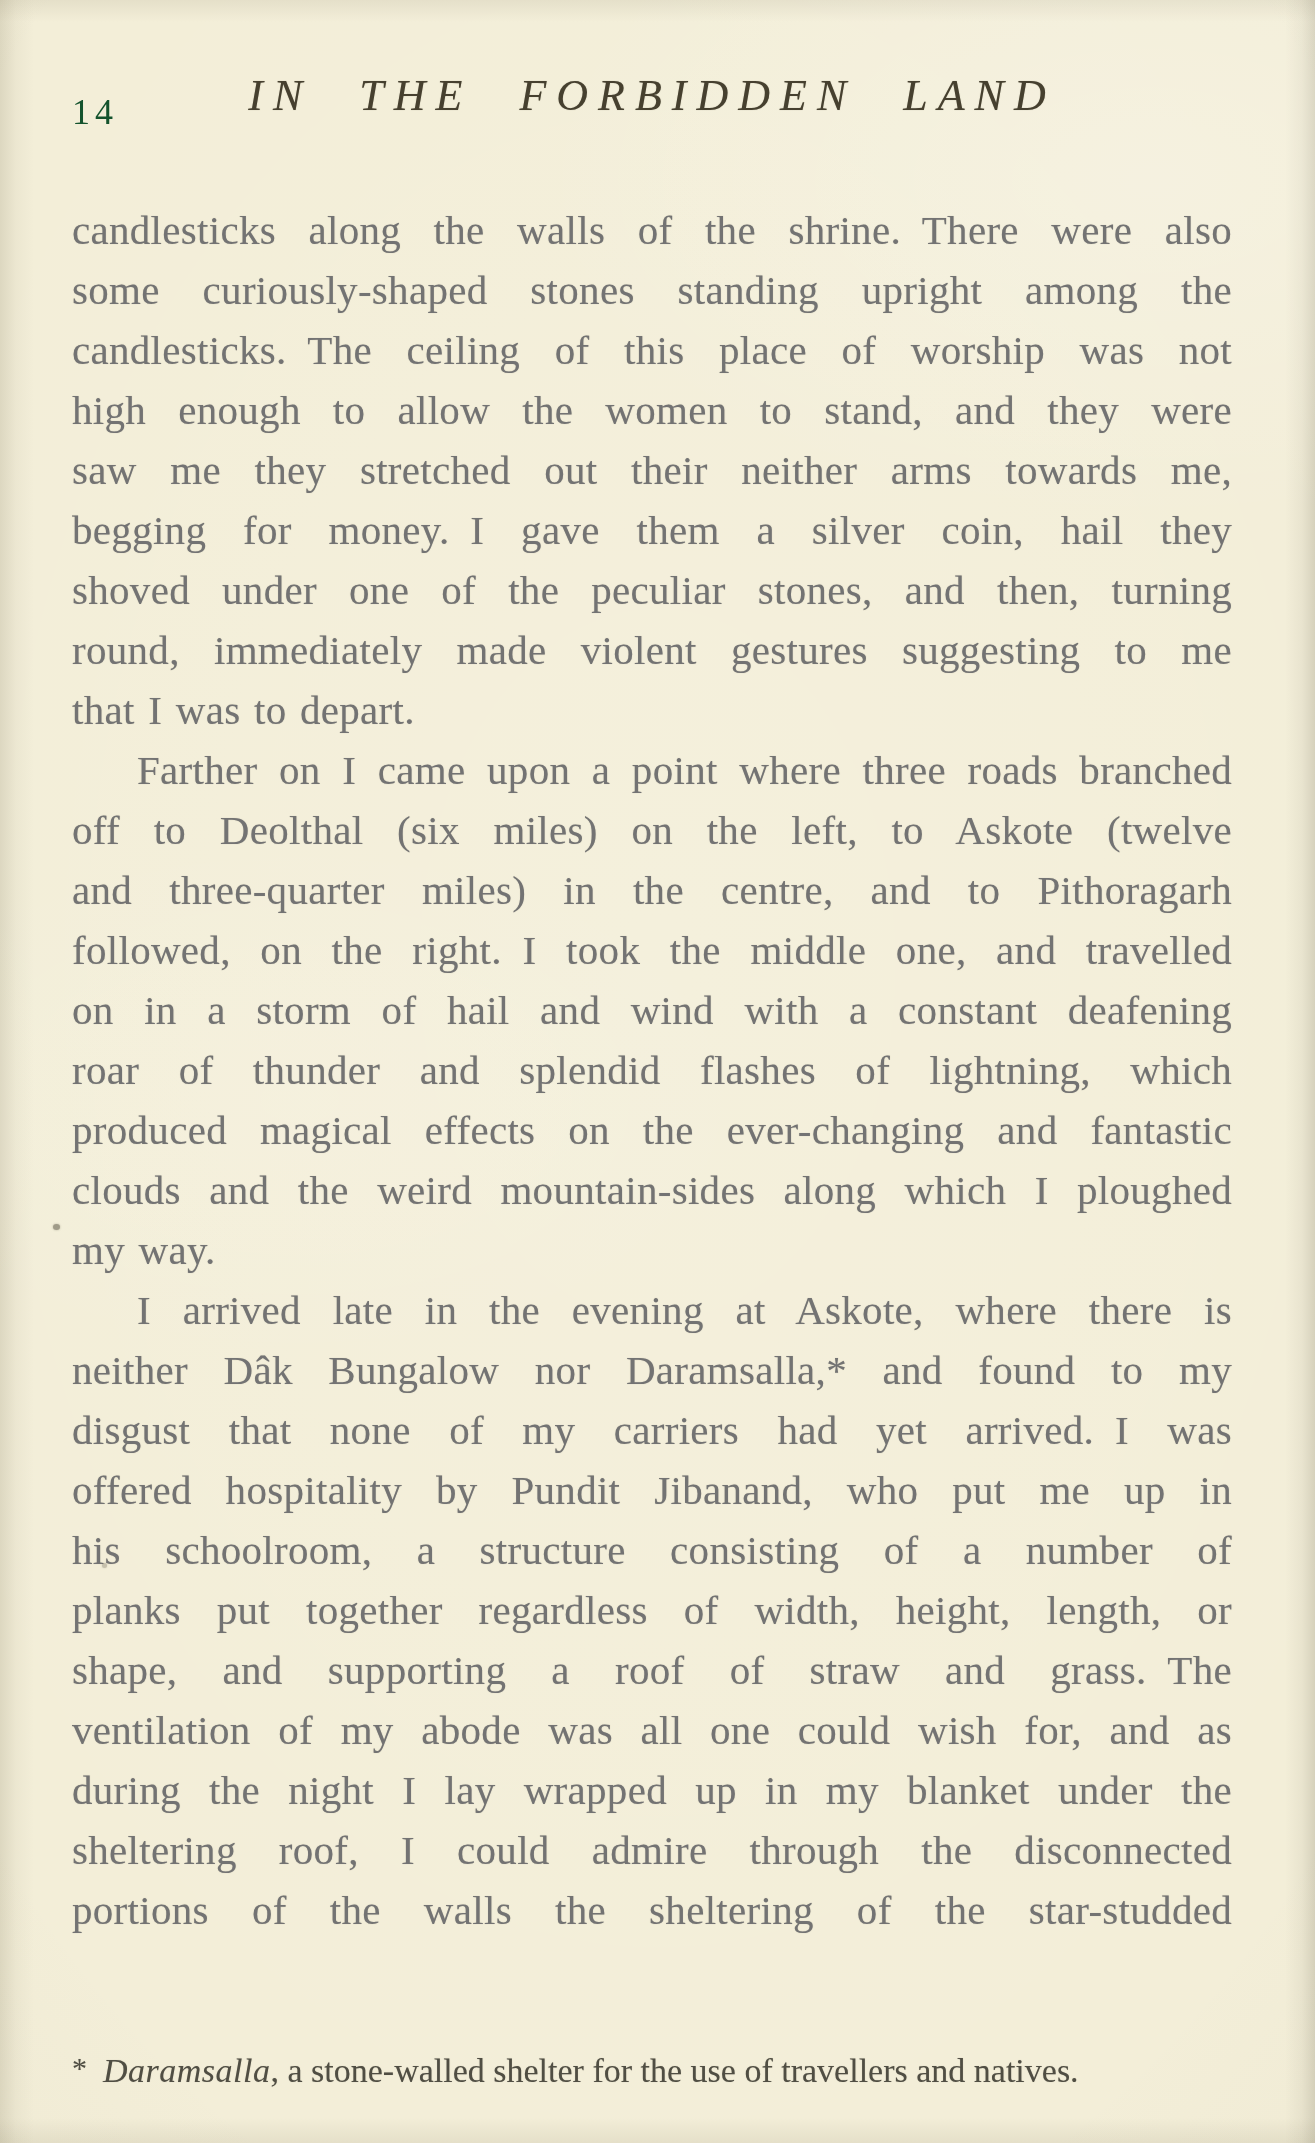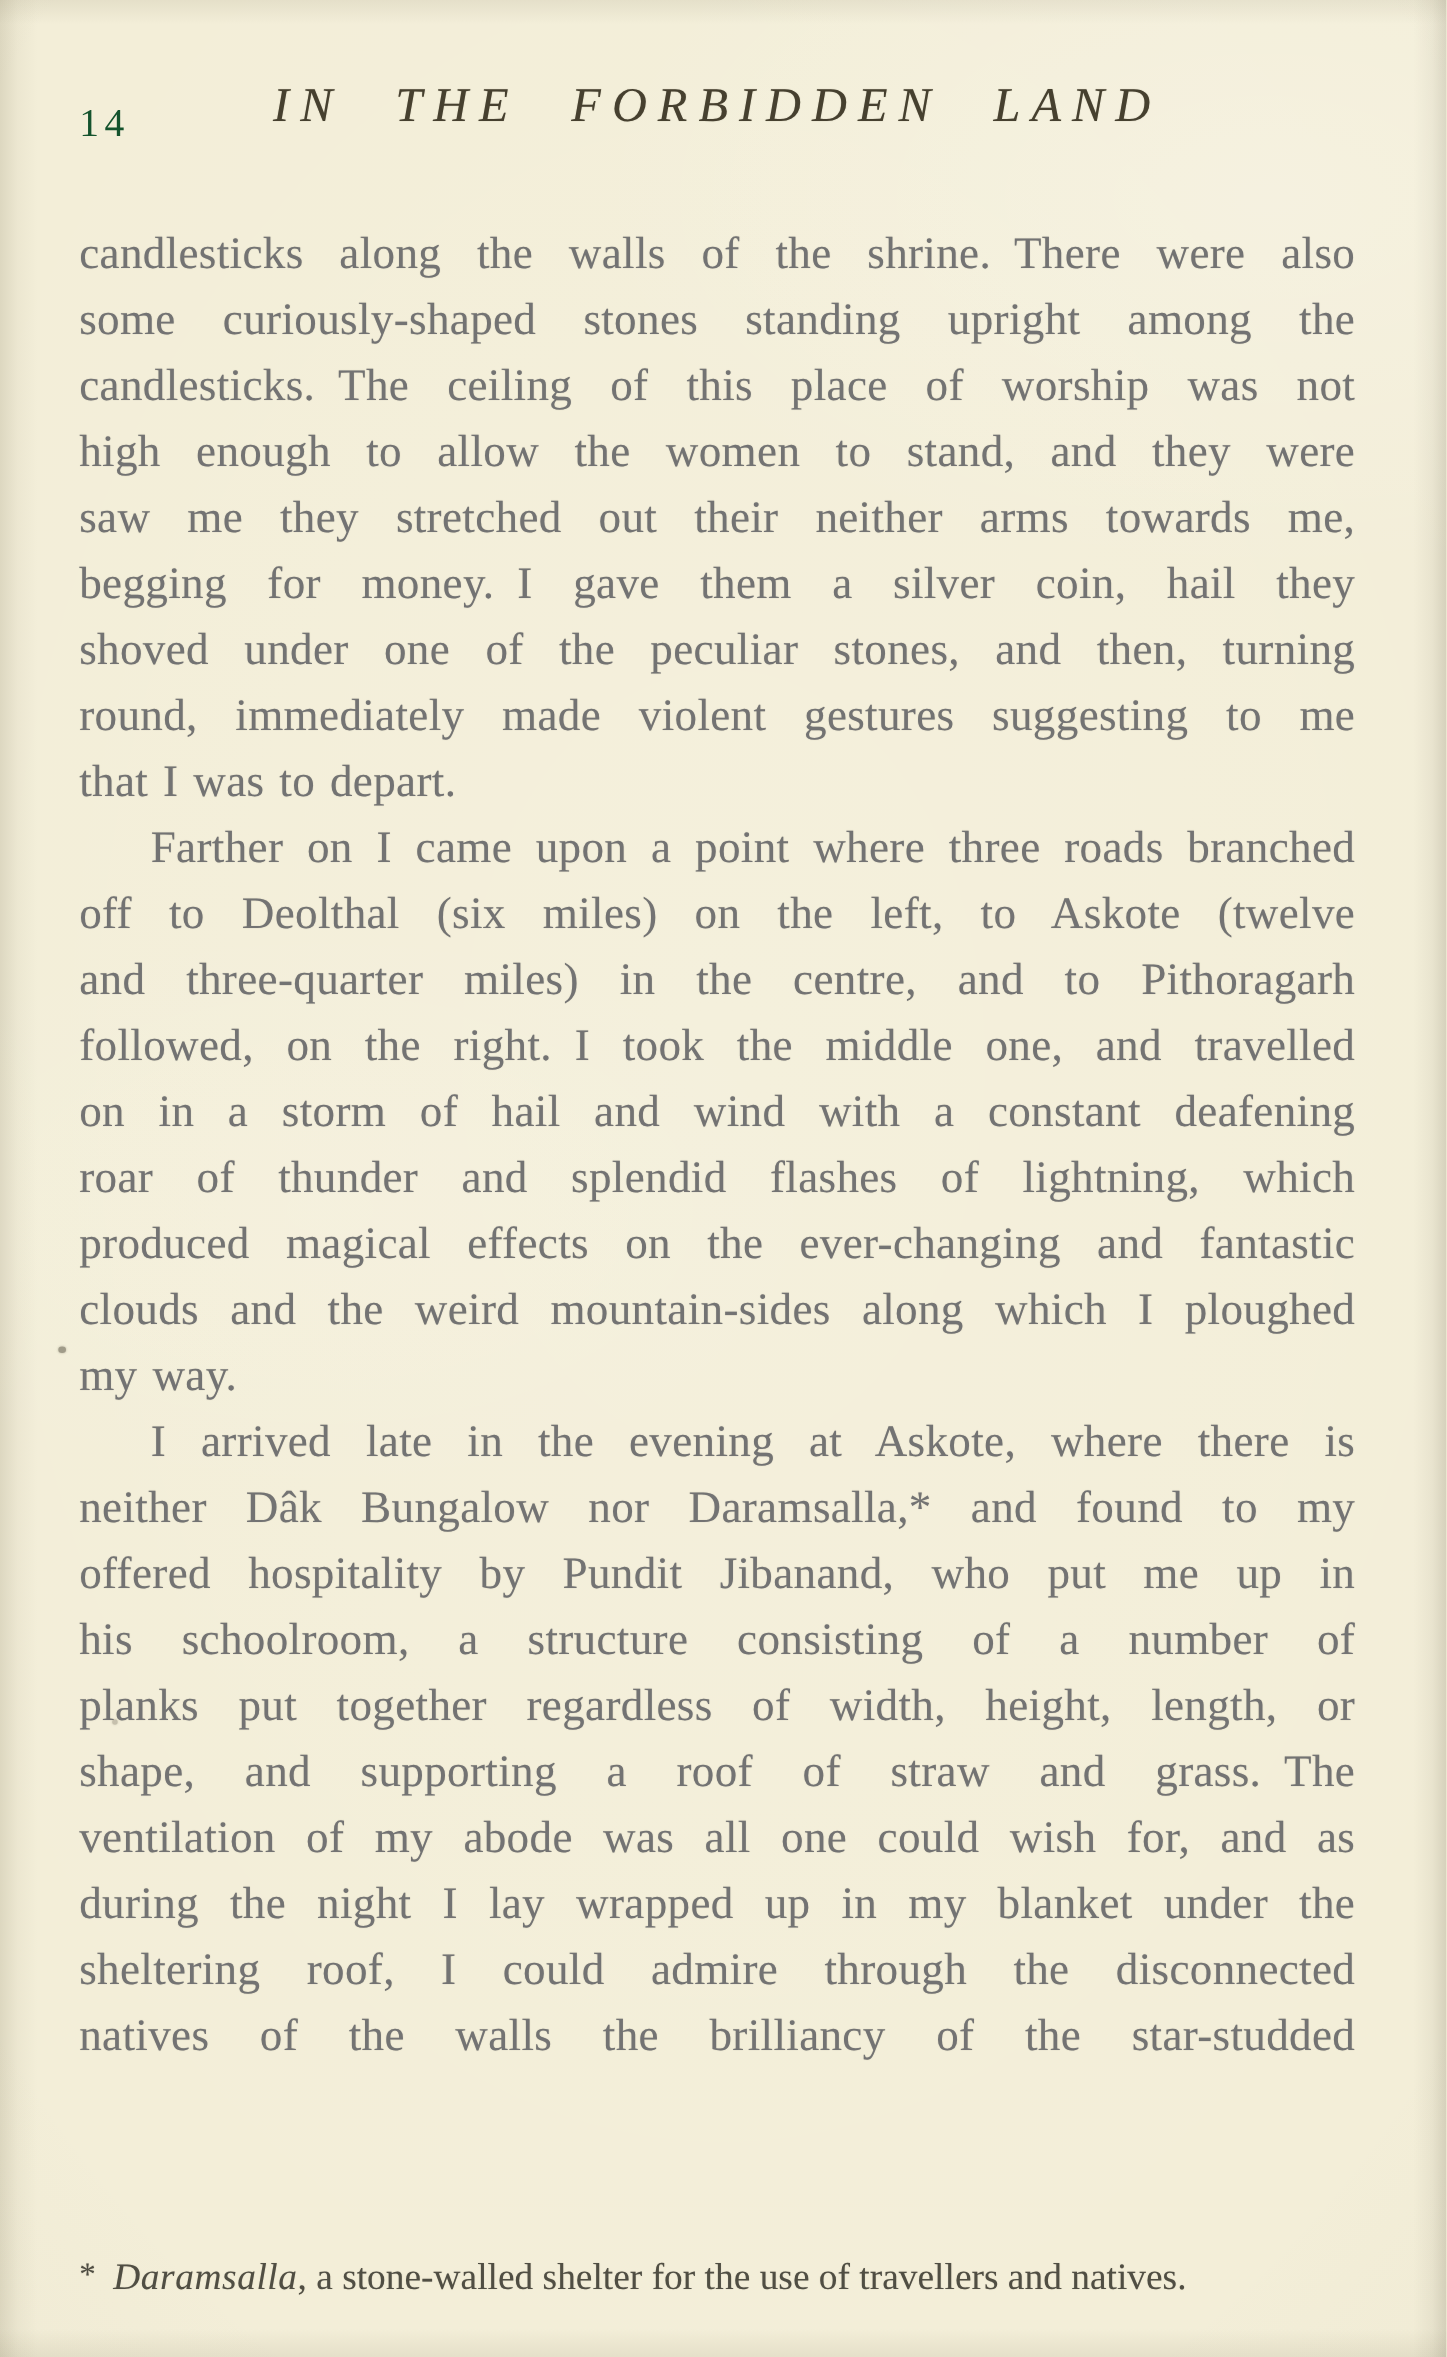--- a/index.html
+++ b/index.html
@@ -92,28 +92,29 @@
     <div class="line">off to Deolthal (six miles) on the left, to Askote (twelve</div>
     <div class="line">and three-quarter miles) in the centre, and to Pithoragarh</div>
     <div class="line">followed, on the right. I took the middle one, and travelled</div>
     <div class="line">on in a storm of hail and wind with a constant deafening</div>
     <div class="line">roar of thunder and splendid flashes of lightning, which</div>
     <div class="line">produced magical effects on the ever-changing and fantastic</div>
     <div class="line">clouds and the weird mountain-sides along which I ploughed</div>
     <div class="line last">my way.</div>
     <div class="line indent">I arrived late in the evening at Askote, where there is</div>
     <div class="line">neither Dâk Bungalow nor Daramsalla,* and found to my</div>
+    <div class="line">disgust that none of my carriers had yet arrived. I was</div>
     <div class="line">offered hospitality by Pundit Jibanand, who put me up in</div>
     <div class="line">his schoolroom, a structure consisting of a number of</div>
     <div class="line">planks put together regardless of width, height, length, or</div>
     <div class="line">shape, and supporting a roof of straw and grass. The</div>
     <div class="line">ventilation of my abode was all one could wish for, and as</div>
     <div class="line">during the night I lay wrapped up in my blanket under the</div>
     <div class="line">sheltering roof, I could admire through the disconnected</div>
-    <div class="line">natives of the walls the brilliancy of the star-studded</div>
+    <div class="line">portions of the walls the sheltering of the star-studded</div>
   </div>
 
 <div class="footnote">
   <span class="footnote-marker">*</span><span class="footnote-term">Daramsalla</span><span>, a stone-walled shelter for the use of travellers and natives.</span>
 </div>
 
 <div class="speck speck-1"></div>
 <div class="speck speck-2"></div>
 
 </body></html>

